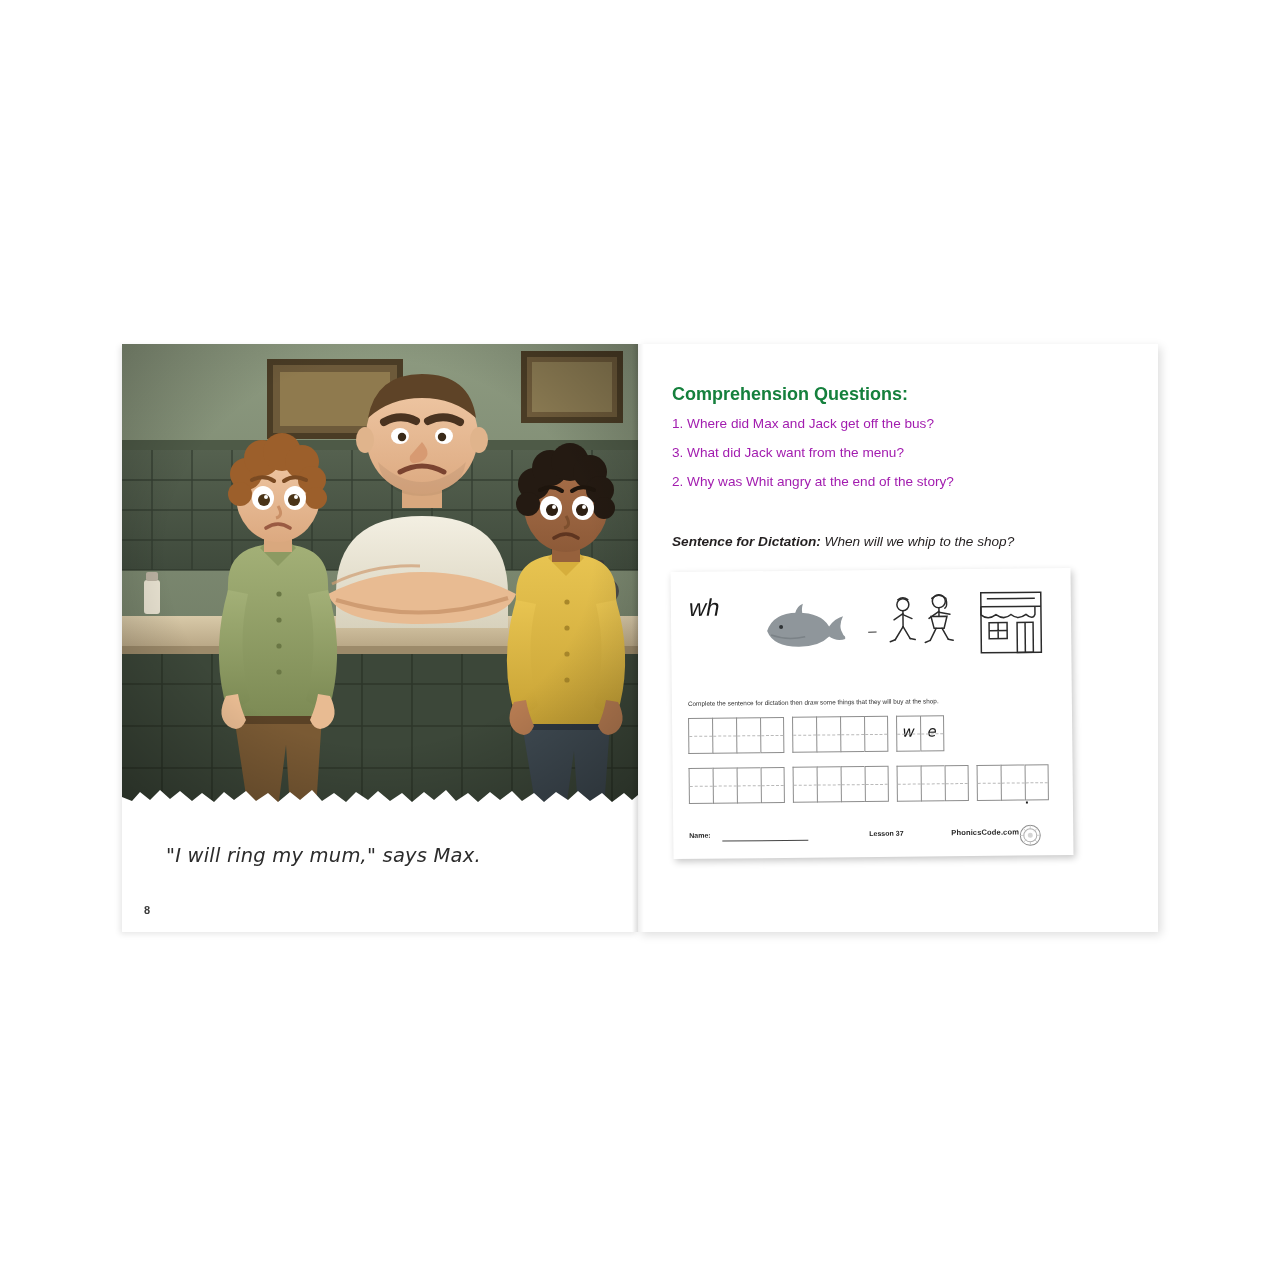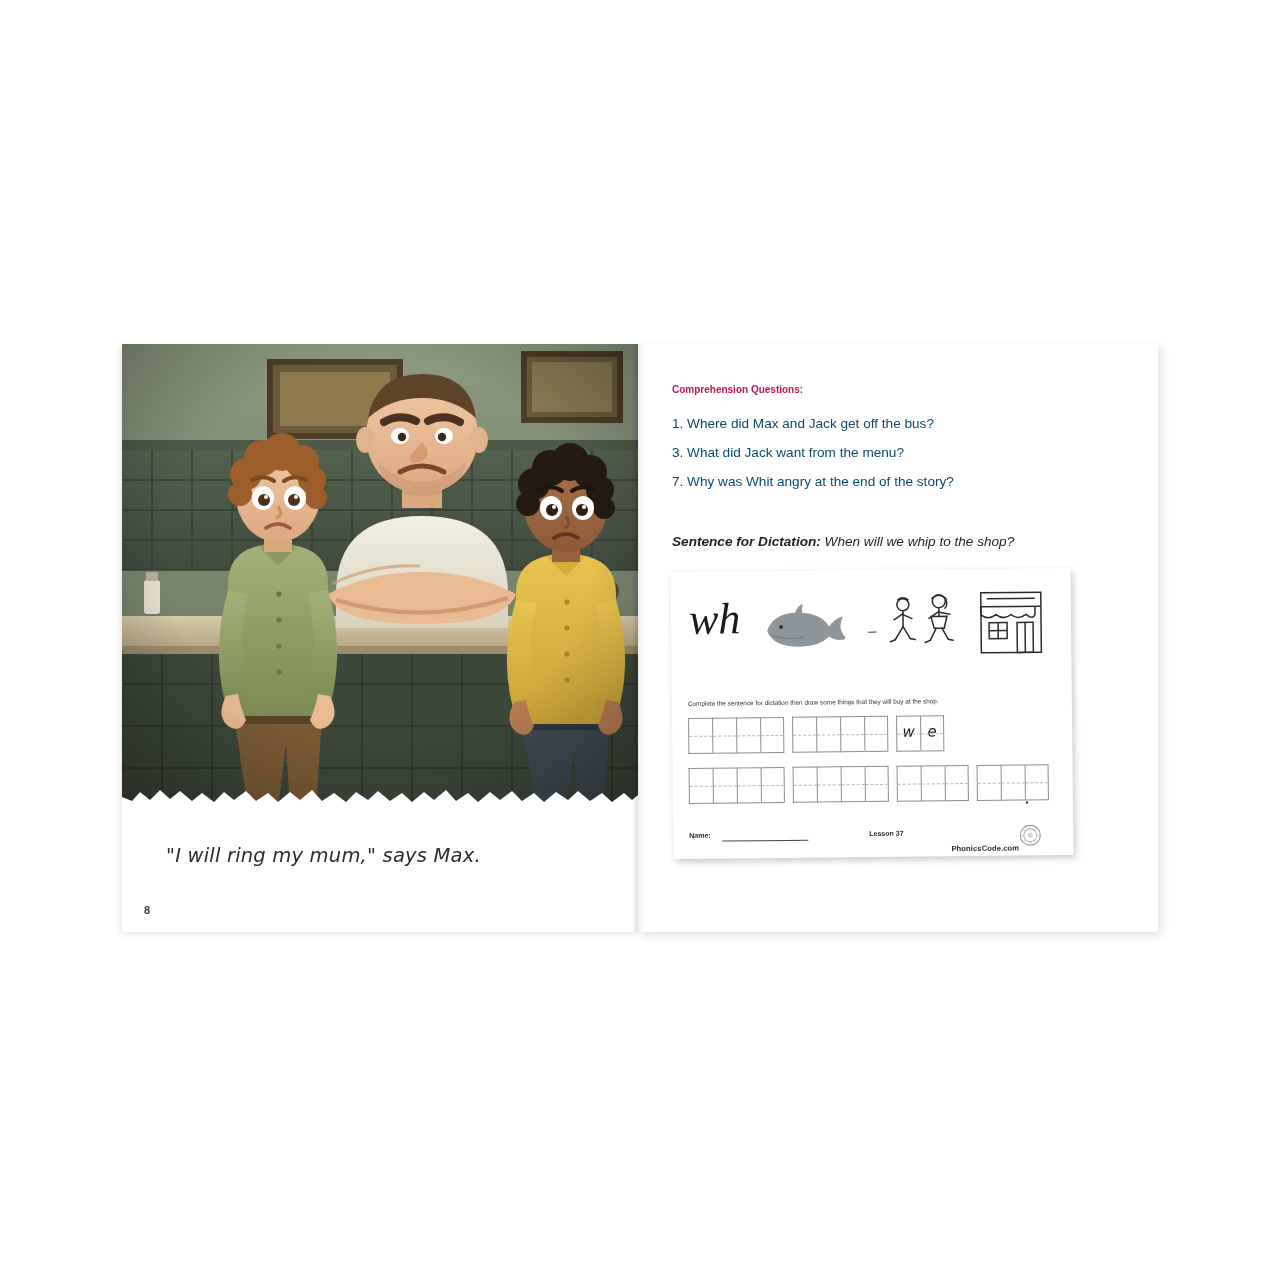--- a/index.html
+++ b/index.html
@@ -106,30 +106,30 @@
     position: absolute;
     left: 34px;
     top: 0;
     width: 456px;
   }
 
   .cq-title {
     position: absolute;
     left: 0;
     top: 40px;
-    font-size: 10px;
+    font-size: 18px;
     font-weight: bold;
-    color: #be185d;
+    color: #15803d;
   }
 
   .q {
     position: absolute;
     left: 0;
     font-size: 13.6px;
-    color: #0c4a6e;
+    color: #a21caf;
     white-space: nowrap;
   }
   .q1 { top: 72px; }
   .q2 { top: 101px; }
   .q3 { top: 130px; }
 
   .dict {
     position: absolute;
     left: 0;
     top: 190px;
@@ -155,23 +155,23 @@
 
   .sheet-inner {
     position: absolute;
     inset: 0;
   }
 
   .grapheme {
     position: absolute;
     left: 18px;
     top: 22px;
-    font-family: Liberation Serif, serif;
+    font-family: Liberation Sans, sans-serif;
     font-style: italic;
-    font-size: 44px;
+    font-size: 24px;
     color: #1a1a1a;
   }
 
   .whale {
     position: absolute;
     left: 88px;
     top: 32px;
   }
 
   .minus {
@@ -286,21 +286,20 @@
     color: #222;
   }
   .brand {
     position: absolute;
     left: 262px;
     top: 3px;
     font-size: 7.6px;
     font-weight: bold;
     color: #2a2a2a;
     letter-spacing: 0.1px;
-    margin-top: 16px;
   }
   .seal {
     position: absolute;
     left: 330px;
     top: 0px;
   }
 </style>
 </head>
 <body>
 
@@ -527,21 +526,21 @@
       <div class="page-number">8</div>
     </div>
 
     <div class="page page-right">
       <div class="rp">
 
         <div class="cq-title">Comprehension Questions:</div>
 
         <div class="q q1">1. Where did Max and Jack get off the bus?</div>
         <div class="q q2">3. What did Jack want from the menu?</div>
-        <div class="q q3">7. Why was Whit angry at the end of the story?</div>
+        <div class="q q3">2. Why was Whit angry at the end of the story?</div>
 
         <div class="dict">
           <b>Sentence for Dictation:</b>
           <span>When will we whip to the shop?</span>
         </div>
       </div>
 
       <div class="sheet">
         <div class="sheet-inner">
 

